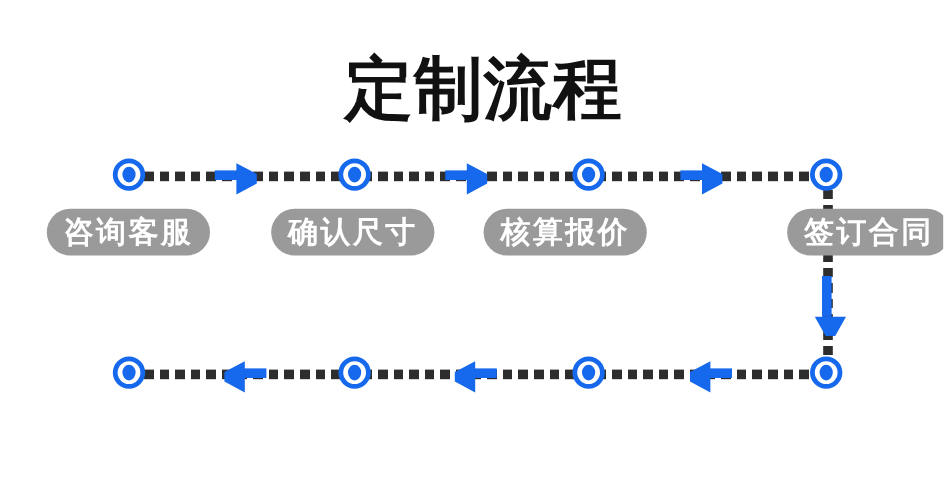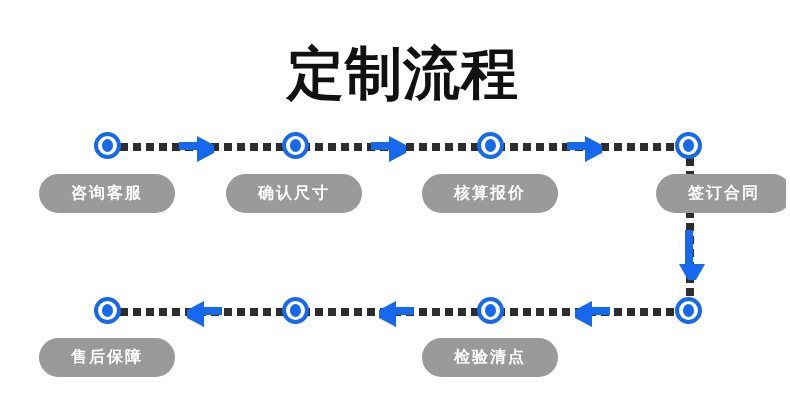--- a/index.html
+++ b/index.html
@@ -63,24 +63,24 @@
     z-index:3;
   }
   .node .dot{width:13px;height:13px;border-radius:50%;background:var(--accent-blue);}
   .node.c0{left:85.5px;} .node.c1{left:273.5px;} .node.c2{left:468.5px;} .node.c3{left:666.5px;}
   .node.r1{top:123.5px;} .node.r2{top:288.5px;}
   
   .pill{
     position:absolute;width:136px;height:39px;border-radius:20px;
     background:var(--pill-gray);color:var(--pill-text);
     display:flex;align-items:center;justify-content:center;
-    font-size:16px;font-weight:700;letter-spacing:2px;
+    font-size:25px;font-weight:700;letter-spacing:2px;
     z-index:4;white-space:nowrap;
   }
-  .pill.c0{left:31px;} .pill.c1{left:218px;} .pill.c2{left:414px;} .pill.c3{left:648px;}
+  .pill.c0{left:31px;} .pill.c1{left:218px;} .pill.c2{left:395px;} .pill.c3{left:648px;}
   .pill.r1{top:166px;} .pill.r2{top:330px;}
 </style>
 </head>
 <body>
 
 <div class="canvas">
 
   <h1 class="title">定制流程</h1>
 
   <div class="hline r1"></div>
@@ -142,16 +142,14 @@
     </div>
   <div class="node r2 c3">
       <span class="dot"></span>
     </div>
 
   <div class="pill r1 c0">咨询客服</div>
   <div class="pill r1 c1">确认尺寸</div>
   <div class="pill r1 c2">核算报价</div>
   <div class="pill r1 c3">签订合同</div>
 
-  <div class="pill r2 c0">售后保障</div>
-  <div class="pill r2 c2">检验清点</div>
 
 </div>
 
 </body></html>

